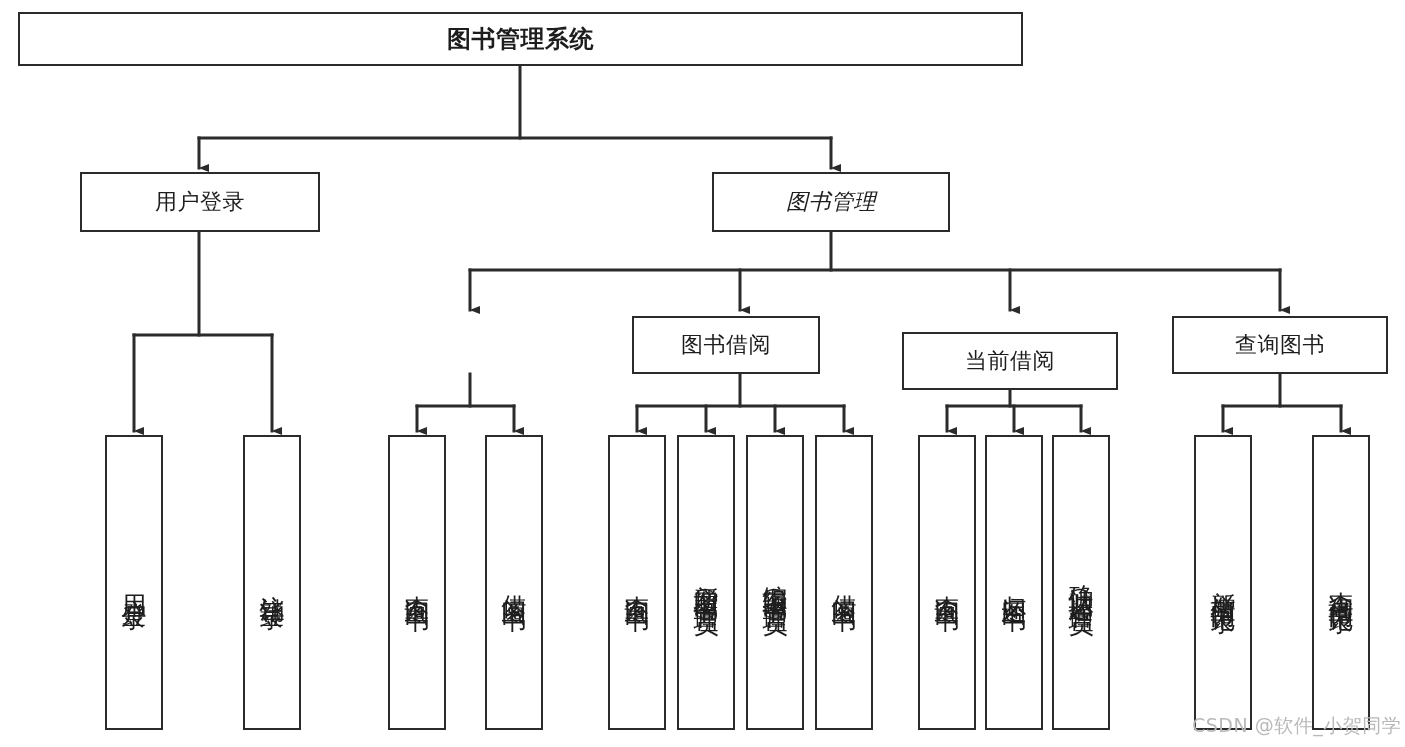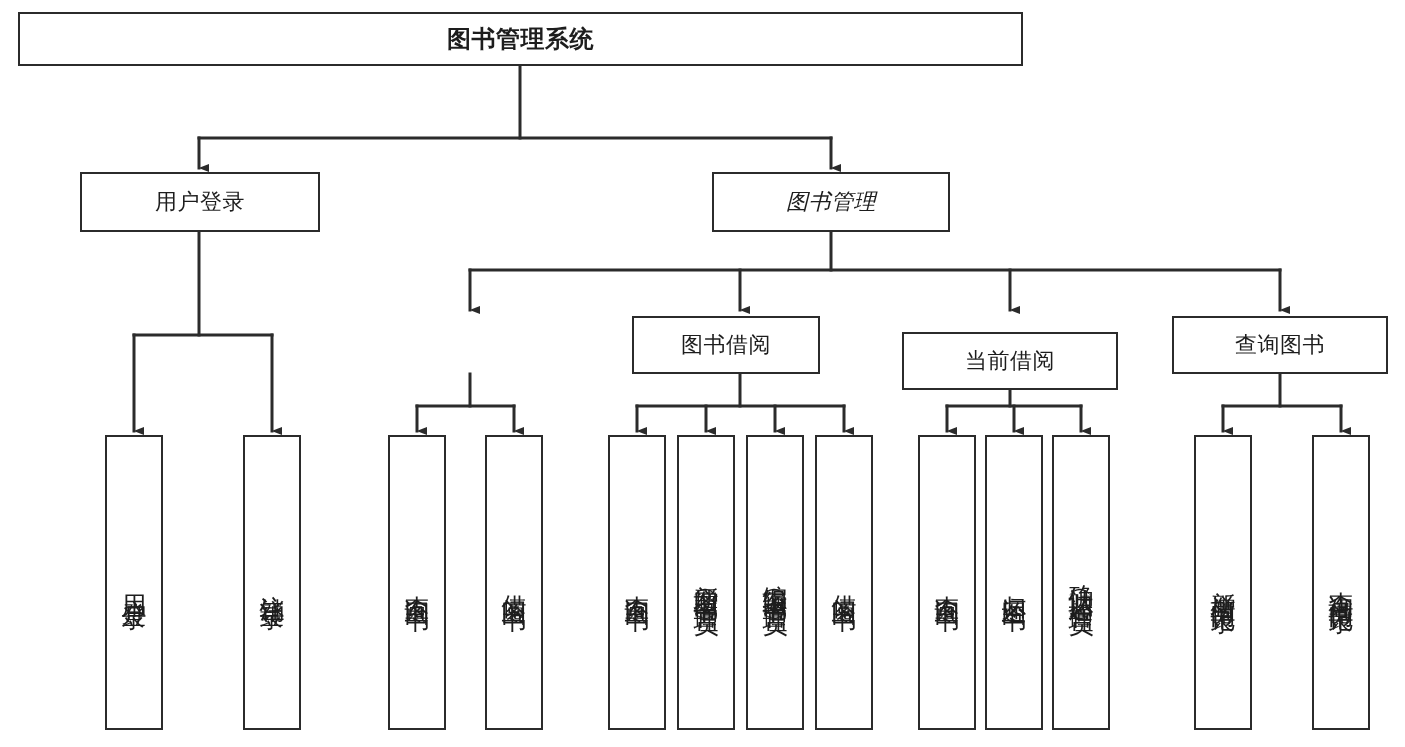--- a/index.html
+++ b/index.html
@@ -195,14 +195,15 @@
   </div>
 
   <div class="node leaf" style="left:1194px; top:435px; width:58px; height:295px;">
     <span class="node-label">新增借阅记录</span>
   </div>
 
   <div class="node leaf" style="left:1312px; top:435px; width:58px; height:295px;">
     <span class="node-label">查询借阅记录</span>
   </div>
 
+  <div class="watermark" style="left:1192px; top:713px;">CSDN @软件_小贺同学</div>
 
 </div>
 
 </body></html>

